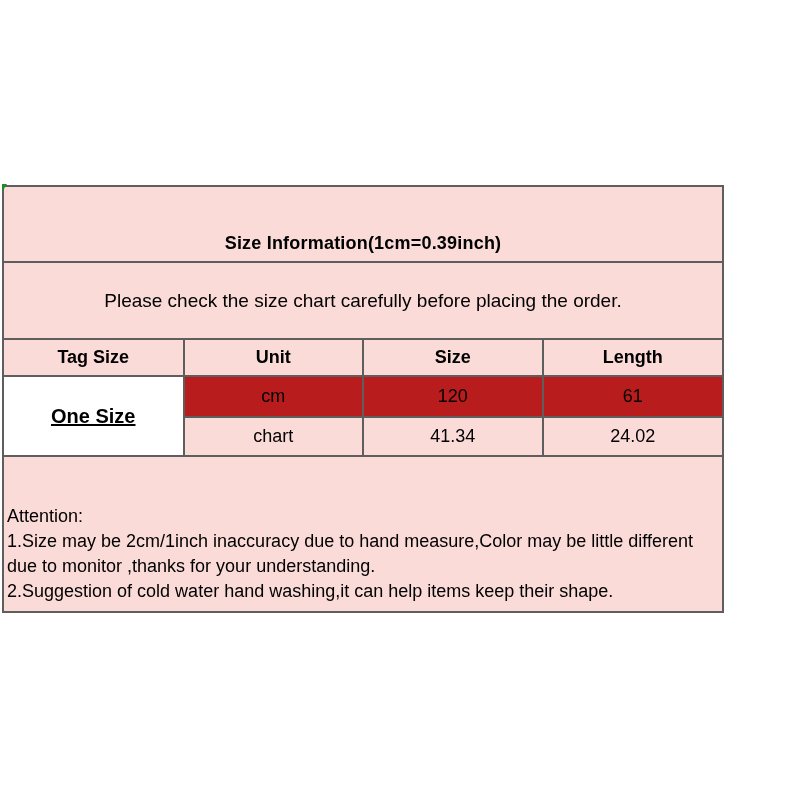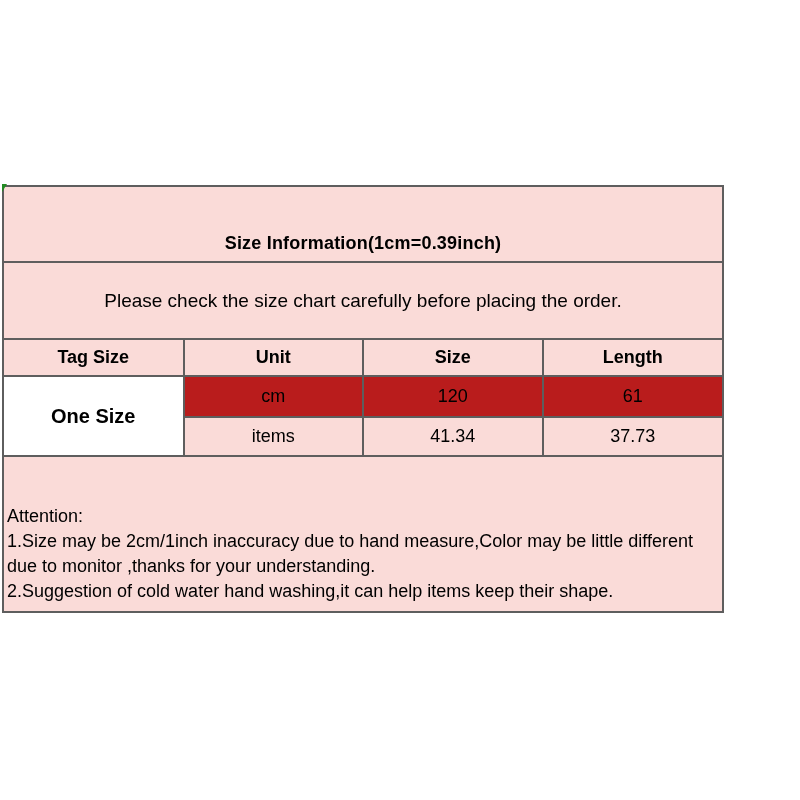--- a/index.html
+++ b/index.html
@@ -76,20 +76,21 @@
     font-weight: bold;
   }
   tr.cm-row { height: 41px; }
   tr.cm-row td { background: #b91c1c; }
   tr.inch-row { height: 38px; }
   tr.inch-row td { background: #fadbd8; }
   td.tagsize-cell {
     background: #ffffff !important;
     font-weight: bold;
     font-size: 20px !important;
+    text-decoration: underline;
   }
   .attention {
     flex: 1;
     box-sizing: border-box;
     border-top: 2px solid #5e5e5e;
     padding: 47px 12px 0 3px;
     font-size: 18px;
     line-height: 25px;
   }
   .attention .att-line {
@@ -114,23 +115,23 @@
         <th>Size</th>
         <th>Length</th>
       </tr>
       <tr class="cm-row">
         <td class="tagsize-cell" rowspan="2">One Size</td>
         <td>cm</td>
         <td>120</td>
         <td>61</td>
       </tr>
       <tr class="inch-row">
-        <td>items</td>
+        <td>chart</td>
         <td>41.34</td>
-        <td>37.73</td>
+        <td>24.02</td>
       </tr>
     </tbody>
   </table>
 
   <div class="attention">
     <div class="att-line">Attention:</div>
     <div class="att-line">1.Size may be 2cm/1inch inaccuracy due to hand measure,Color may be little different</div>
     <div class="att-line">due to monitor ,thanks for your understanding.</div>
     <div class="att-line">2.Suggestion of cold water hand washing,it can help items keep their shape.</div>
   </div>

